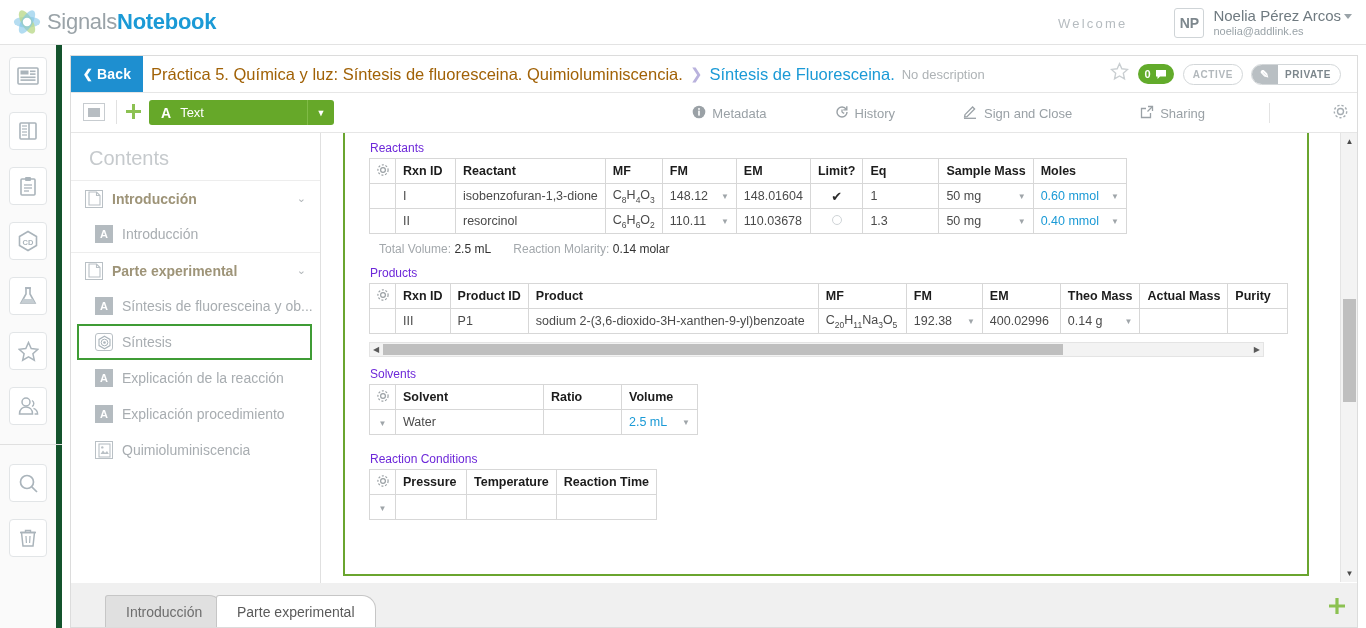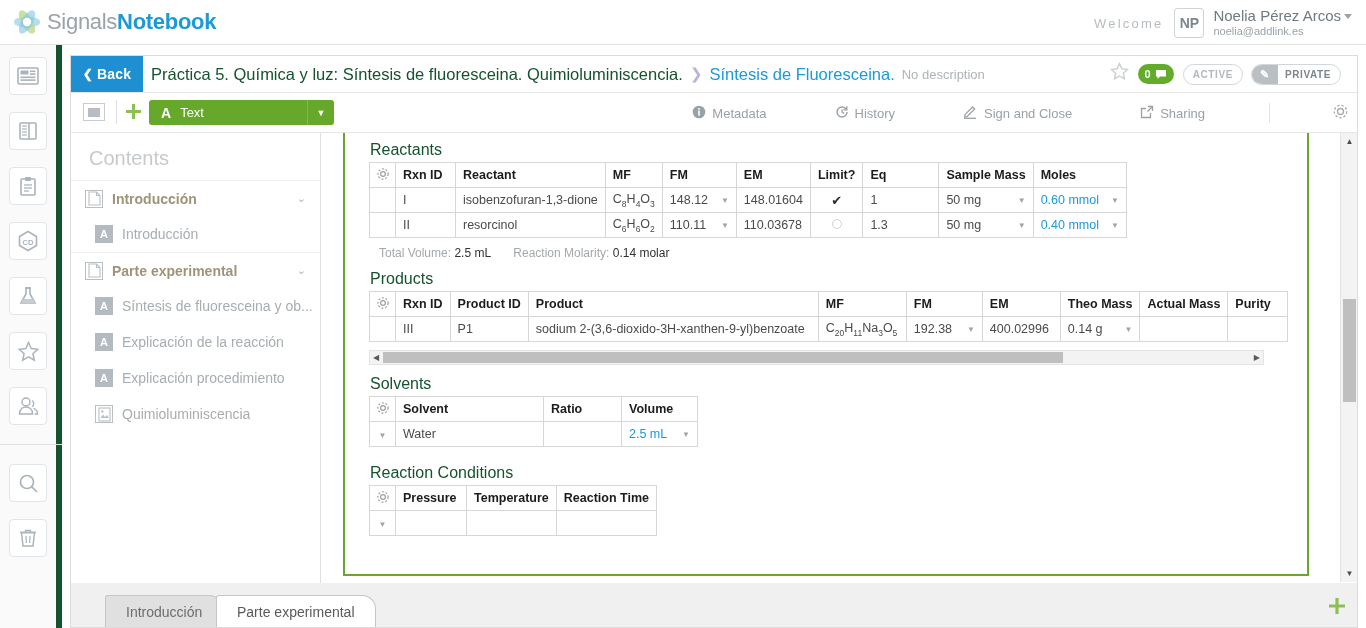--- a/index.html
+++ b/index.html
@@ -21,21 +21,21 @@
   .logo-mark { width:30px; height:30px; position:relative; margin-right:5px; }
   .logo-text { font-size:22px; letter-spacing:-0.3px; }
   .logo-text .s1 { color:#9aa3a8; font-weight:400; }
   .logo-text .s2 { color:#1b9ad6; font-weight:700; }
 
   .welcome-wrap { position:absolute; right:14px; top:5px; display:flex; align-items:center; height:36px; }
   .welcome-label { color:#b6bcc0; font-size:13px; letter-spacing:2.2px; margin-right:11px; }
   .avatar {
     width:30px; height:30px; border:1px solid #cfd4d7; border-radius:3px;
     display:flex; align-items:center; justify-content:center;
-    color:#7d878d; font-size:14px; font-weight:700; margin-right:9px; background:#fff;
+    color:#7d878d; font-size:14px; font-weight:700; margin-right:9px; background:#fff;margin-left:36px;
   }
   .user-name { font-size:15px; color:#6f7a80; line-height:16px; }
   .user-mail { font-size:11px; color:#9aa3a8; line-height:14px; }
   .caret-sm { display:inline-block; margin-left:3px; border-left:4px solid transparent; border-right:4px solid transparent; border-top:5px solid #9aa3a8; vertical-align:2px;}
 
   
   .rail {
     position:absolute; left:0; top:45px; width:62px; height:583px;
     background:#fafafa; border-right:6px solid #14532d;
   }
@@ -54,21 +54,21 @@
 
   
   .crumbrow { position:relative; height:37px; border-bottom:1px solid #e6e6e6; }
   .back-btn {
     position:absolute; left:0; top:0; width:72px; height:36px; background:#1e8fd0;
     color:#fff; font-size:14px; display:flex; align-items:center; justify-content:center;
     font-weight:600; letter-spacing:.2px;
   }
   .back-btn .chev { margin-right:4px; font-size:12px; }
   .crumbs { position:absolute; left:80px; top:0; height:36px; display:flex; align-items:center; }
-  .crumb-parent { color:#14532d; font-size:16.5px; }
+  .crumb-parent { color:#a16207; font-size:16.5px; }
   .crumb-sep { color:#b9b2dd; font-size:15px; margin:0 7px; }
   .crumb-cur { color:#1b9ad6; font-size:16.5px; }
   .crumb-desc { color:#aeb3b6; font-size:13px; margin-left:7px; }
 
   .crumb-right { position:absolute; right:8px; top:0; height:36px; display:flex; align-items:center; }
   .star-icon { color:#c9ced1; font-size:19px; margin-right:9px; }
   .cmt-badge {
     background:#62ab2b; color:#fff; border-radius:11px; height:20px; padding:0 7px;
     display:flex; align-items:center; font-size:11px; font-weight:700; margin-right:9px;
   }
@@ -135,21 +135,21 @@
     position:absolute; right:0; top:0; width:17px; height:449px; background:#f3f3f3; border-left:1px solid #e4e4e4;
   }
   .sv-arrow { width:17px; height:17px; display:flex; align-items:center; justify-content:center; font-size:8px; color:#4a4a4a; }
   .sv-thumb { position:absolute; left:2px; top:166px; width:13px; height:103px; background:#bfbfbf; }
   .green-frame {
     position:absolute; left:22px; top:0; right:48px; height:443px; border:2px solid #6aa52f; border-top:none;
     background:#fff;
   }
   .doc-inner { position:absolute; left:24px; top:8px; right:10px; }
 
-  .tbl-caption { font-size:16px; color:#14532d; margin:0 0 3px 1px; }
+  .tbl-caption { font-size:12px; color:#6d28d9; margin:0 0 3px 1px; }
   table.chem { border-collapse:collapse; font-size:12.5px; }
   table.chem th, table.chem td {
     border:1px solid #d7d7d7; padding:0 7px; height:25px; text-align:left; font-weight:400; color:#4a4a4a;
     white-space:nowrap; background:#fff;
   }
   table.chem th { font-weight:700; color:#1c1c1c; font-size:12.5px; }
   table.chem th.gearcol, table.chem td.gearcol { width:26px; padding:0; text-align:center; color:#9aa0a4; }
   .cell-dd { display:flex; align-items:center; justify-content:space-between; }
   .cell-dd .v { }
   .cell-dd .ar { color:#9fa5a9; font-size:8px; margin-left:12px; }
@@ -426,20 +426,30 @@
           </span>
           <span class="tree-label">Parte experimental</span>
           <span class="tree-chev">⌄</span>
         </div>
 
         <div class="tree-item sub">
           <span class="tree-ic ic-a">A</span>
           <span class="tree-label">Síntesis de fluoresceina y ob...</span>
         </div>
 
+        <div class="tree-item sub selected">
+          <span class="tree-ic ic-mol">
+            <svg width="15" height="15" viewBox="0 0 15 15">
+                <polygon points="7.5,1.2 13,4.4 13,10.6 7.5,13.8 2,10.6 2,4.4" fill="none" stroke="#aab4bb" stroke-width="1.1"></polygon>
+                <circle cx="7.5" cy="7.5" r="3.3" fill="none" stroke="#aab4bb" stroke-width="1"></circle>
+                <circle cx="7.5" cy="7.5" r="1.3" fill="#aab4bb"></circle>
+              </svg>
+          </span>
+          <span class="tree-label">Síntesis</span>
+        </div>
 
         <div class="tree-item sub">
           <span class="tree-ic ic-a">A</span>
           <span class="tree-label">Explicación de la reacción</span>
         </div>
 
         <div class="tree-item sub">
           <span class="tree-ic ic-a">A</span>
           <span class="tree-label">Explicación procedimiento</span>
         </div>

